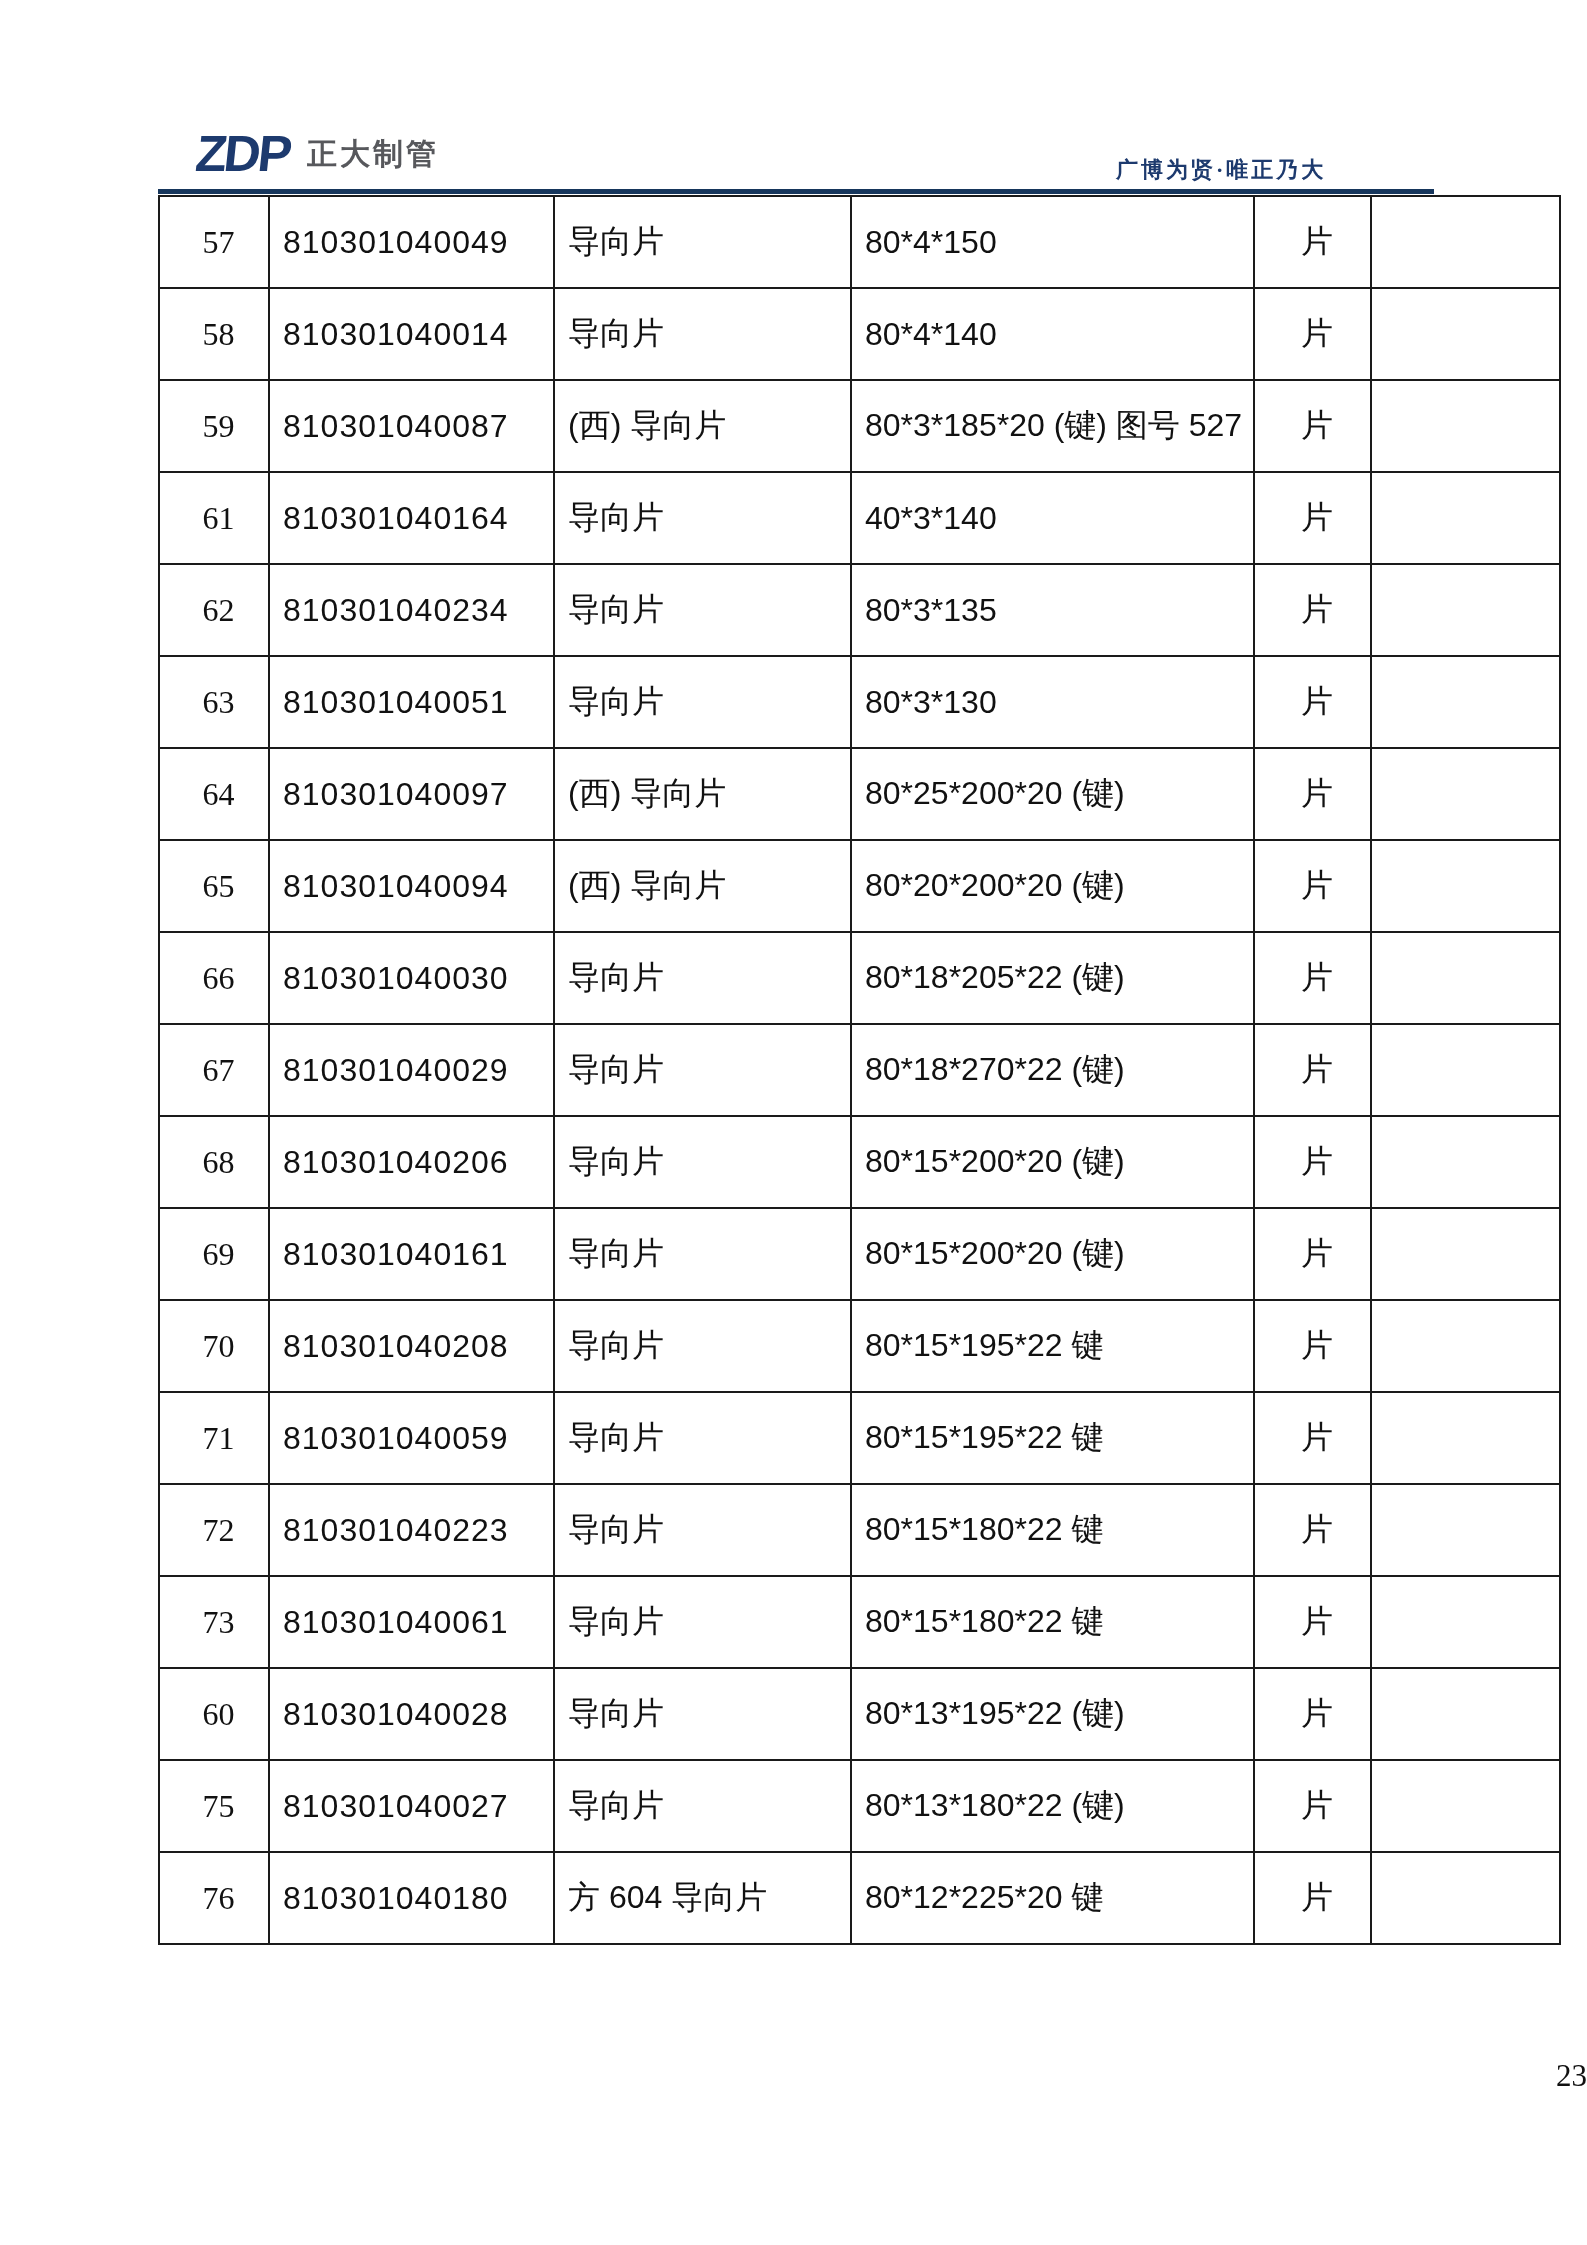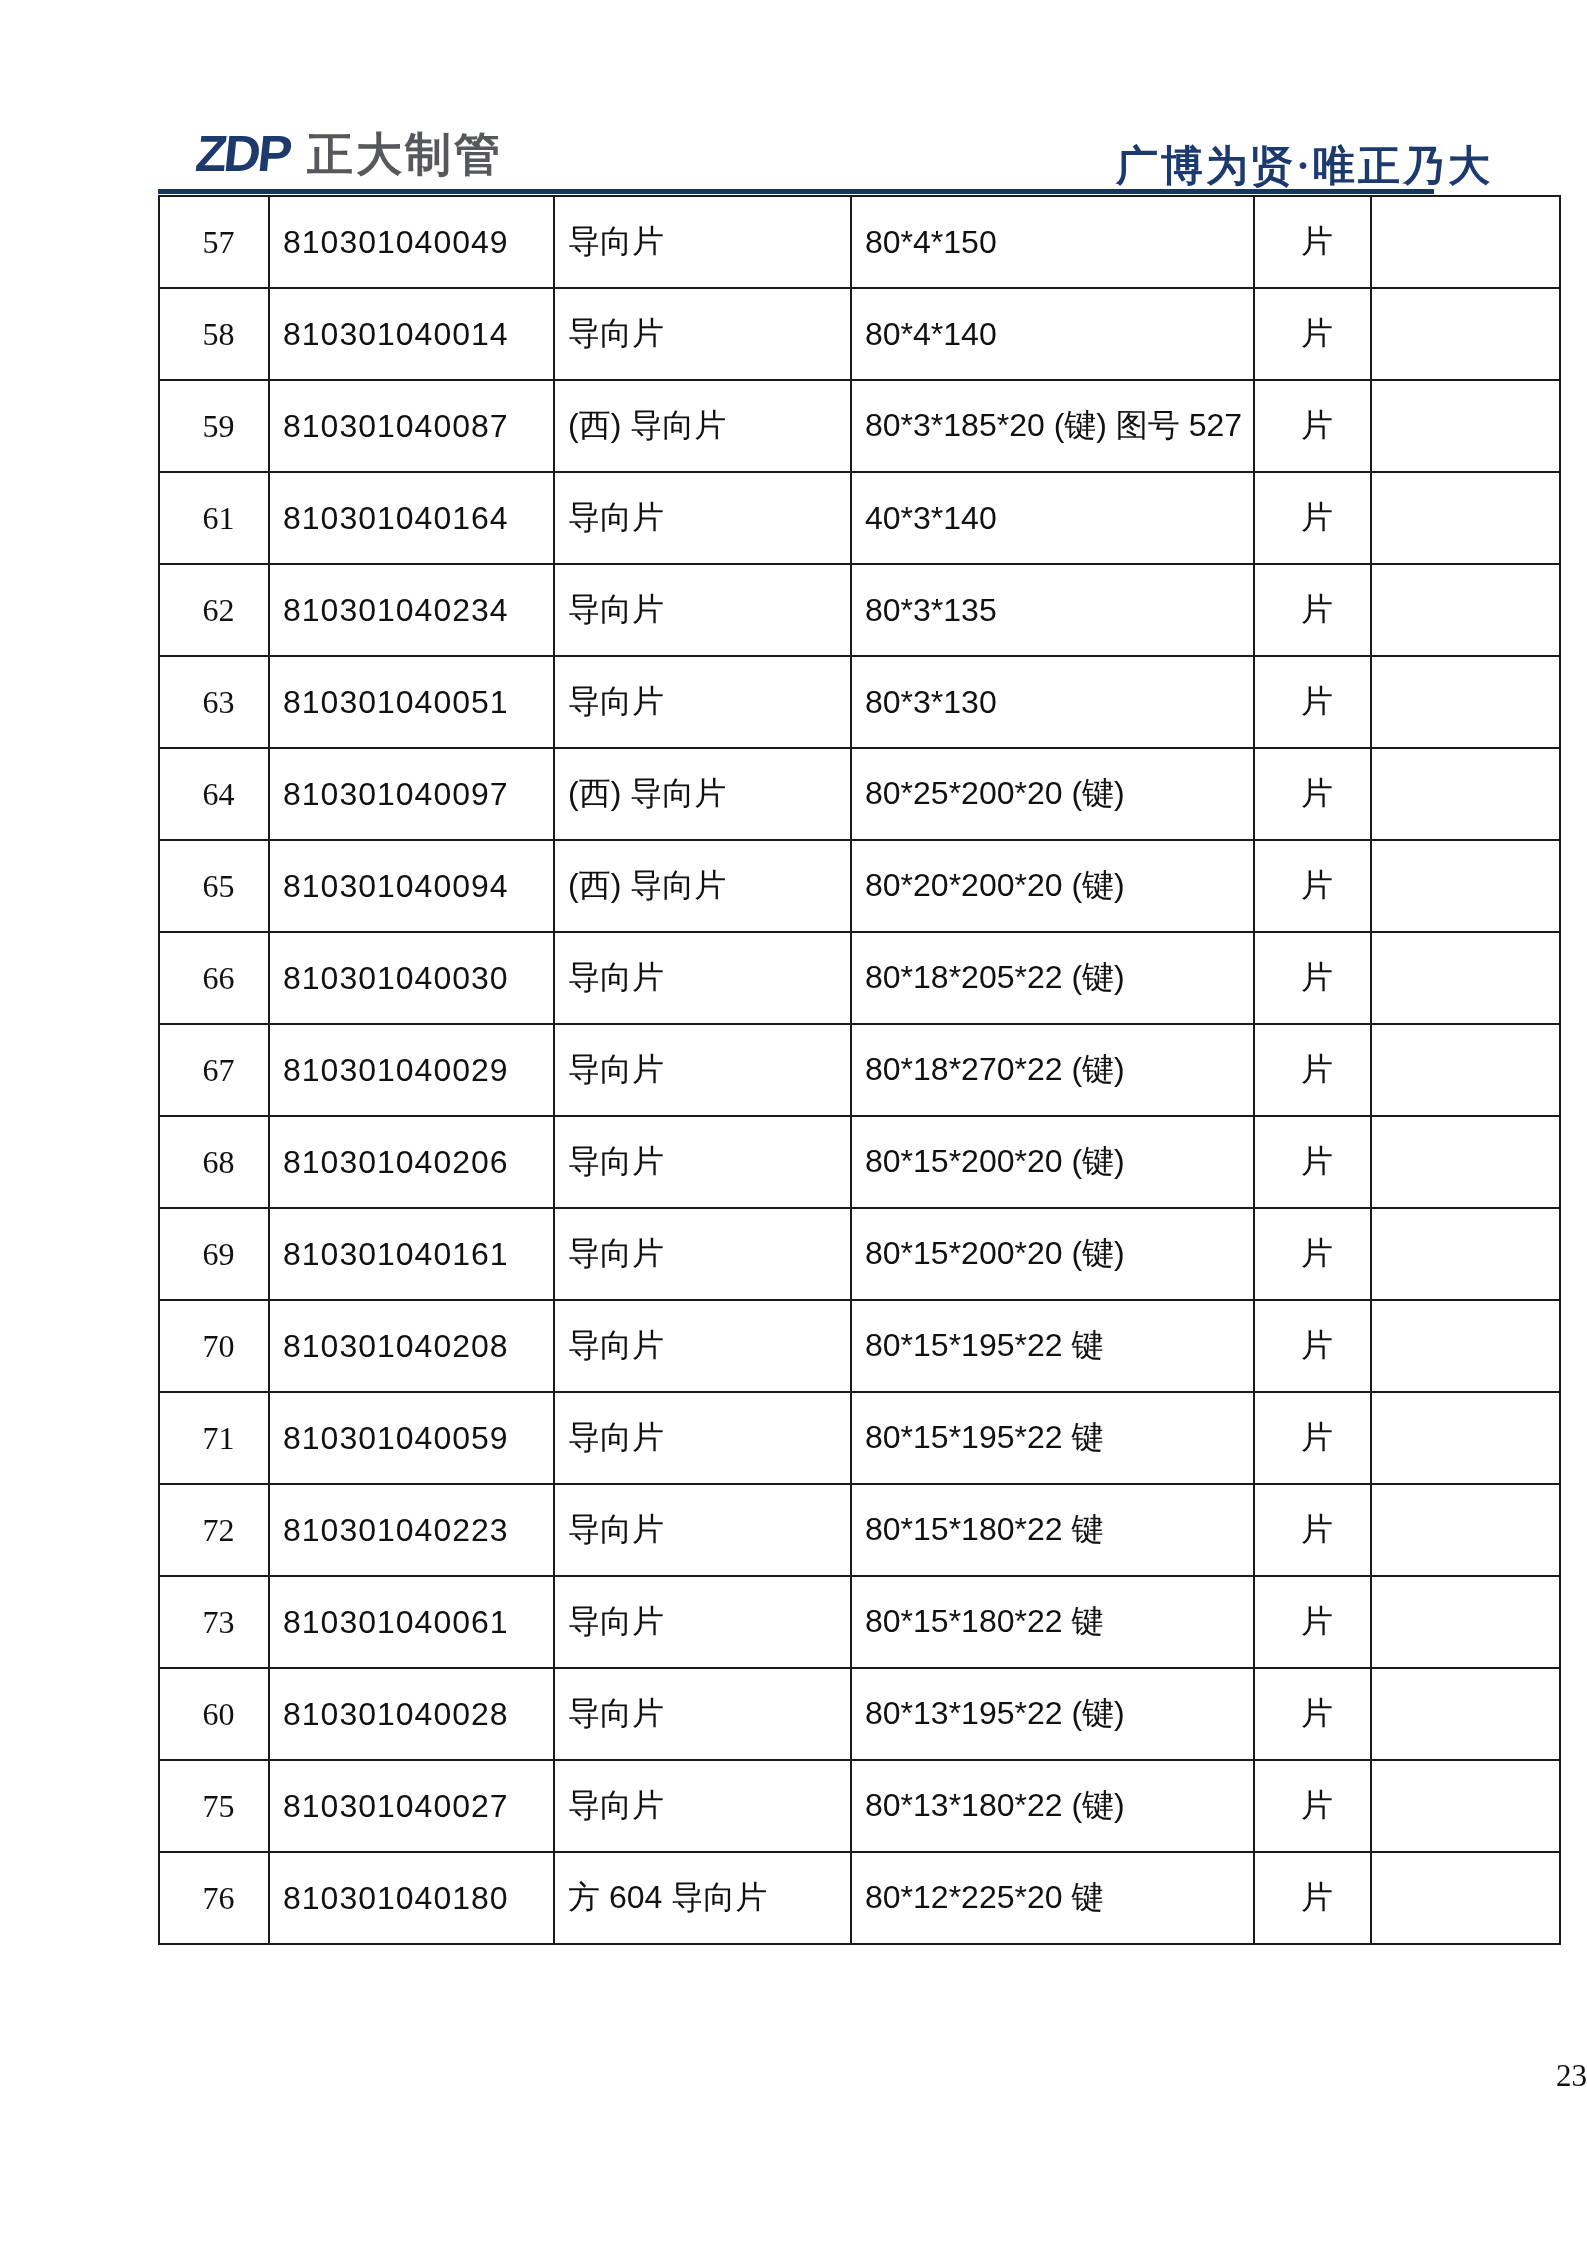--- a/index.html
+++ b/index.html
@@ -32,32 +32,32 @@
     font-family: "Liberation Sans", sans-serif;
     font-weight: 900;
     font-size: 51px;
     letter-spacing: -3px;
     color: var(--navy);
     transform: skewX(-6deg);
   }
   .logo-company {
     font-family: "Liberation Sans", sans-serif;
     font-weight: 800;
-    font-size: 46px;
+    font-size: 30px;
     letter-spacing: 3px;
     color: var(--logo-gray);
     margin-left: 18px;
   }
   .slogan {
     position: absolute;
-    top: 141px;
+    top: 157px;
     left: 1116px;
     font-family: Liberation Serif, serif;
     font-weight: 700;
-    font-size: 42px;
+    font-size: 22px;
     letter-spacing: 3px;
     color: var(--navy);
     white-space: nowrap;
     line-height: 1.2;
   }
   .header-rule {
     position: absolute;
     left: 158px;
     top: 189px;
     width: 1276px;

